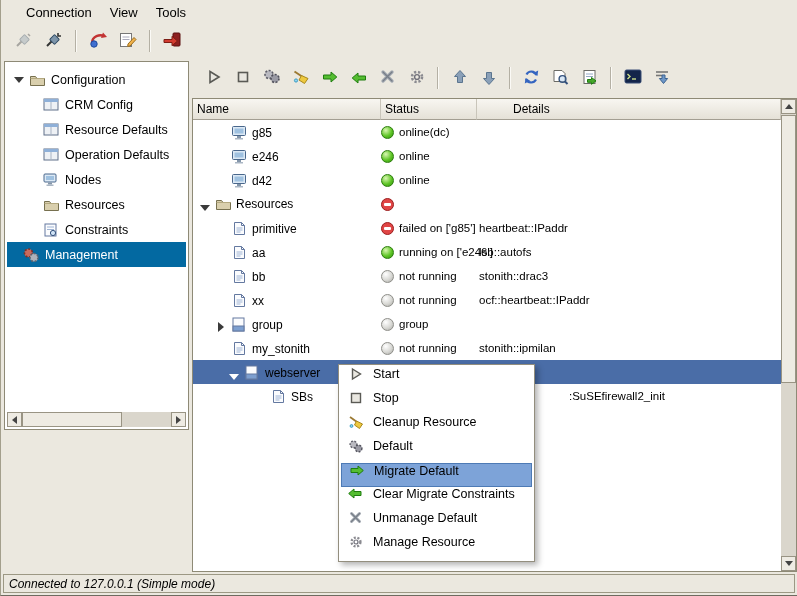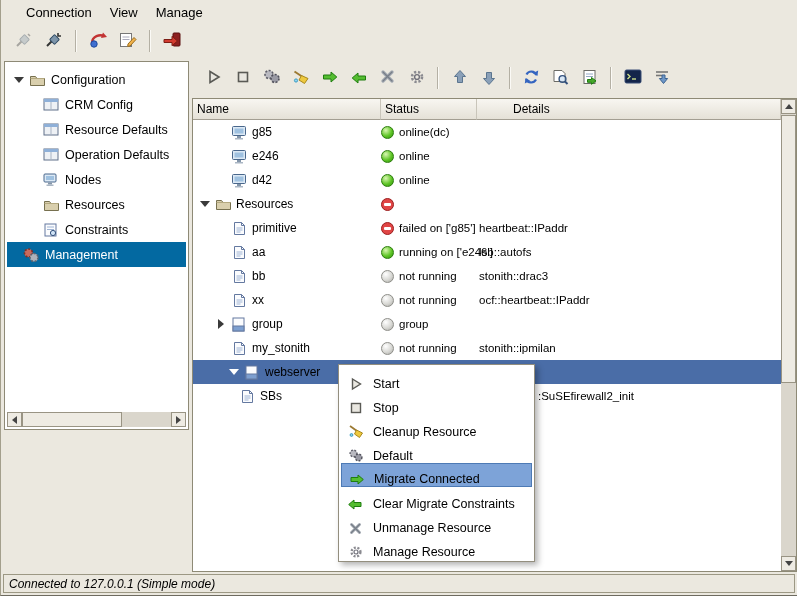--- a/index.html
+++ b/index.html
@@ -65,61 +65,61 @@
   
   .table-frame { position:absolute; left:191px; top:98px; width:605px; height:474px;
                  background:#fff; border:1px solid #8e8a76; }
   .thead { position:absolute; left:0; top:0; right:15px; height:21px; display:flex; }
   .th { background:linear-gradient(#f8f6f1,#e5e1d7); border-right:1px solid #c9c5ba;
         border-bottom:1px solid #a39e92; padding:3px 4px 0 4px; font-size:12px; }
   .th.c1 { width:188px; } .th.c2 { width:96px; } .th.c3 { flex:1; padding-left:36px; }
   .tbody { position:absolute; left:0; top:21px; right:15px; bottom:0; }
   .trow { height:24px; display:flex; align-items:center; white-space:nowrap; }
   .trow.selected { background:#4a6da7; color:#000000;padding-left:13px; }
-  .c-name { width:188px; display:flex; align-items:center; overflow:hidden; flex:none;}
+  .c-name { width:188px; display:flex; align-items:flex-end; overflow:hidden; flex:none;}
   .c-status { width:96px; display:flex; align-items:center; gap:5px; flex:none;
               font-size:11.5px; overflow:visible; }
   .c-details { flex:1; font-size:11.5px; padding-left:2px; }
   .c-details.offset { padding-left:61px; }
-  .ind-a { padding-left:20px; } .ind-0 { padding-left:4px; } .ind-2 { padding-left:28px; }
+  .ind-a { padding-left:20px; } .ind-0 { padding-left:4px; } .ind-2 { padding-left:28px;margin-left:31px; }
   .nicon { width:20px; flex:none; display:flex; justify-content:center; margin-right:3px; }
   .nlabel { font-size:12px; }
 
   .dot { width:13px; height:13px; border-radius:50%; flex:none; position:relative; }
   .dot.green { background:radial-gradient(circle at 35% 30%, #d9f7b1, #5fc527 55%, #2f930c);
                border:1px solid #2c7d0c; }
   .dot.gray  { background:radial-gradient(circle at 35% 30%, #ffffff, #d8d8d4 55%, #a9a9a4);
                border:1px solid #8e8e89; }
   .dot.noentry { background:#e04545; border:1px solid #9c1f1f; }
   .dot.noentry::after { content:''; position:absolute; left:2px; right:2px; top:4px;
                         height:3px; background:#fff; border-radius:1px; }
 
   
   .cmenu { position:absolute; left:337px; top:364px; width:197px; background:#fff;
            border:1px solid #938e7e; box-shadow:3px 3px 6px rgba(0,0,0,.3);
            padding:2px; z-index:10; }
-  .cm-item { height:24px; display:flex; align-items:flex-end; gap:8px; padding:0 5px;
+  .cm-item { height:24px; display:flex; align-items:flex-start; gap:8px; padding:0 5px;
              font-size:12.5px; white-space:nowrap; }
   .cm-item.highlight { background:#7da3d8; border:1px solid #4d7ab5; height:24px; }
   .cm-ic { width:19px; flex:none; display:flex; justify-content:center; }
 
   
   .statusbar { position:absolute; left:2px; right:2px; bottom:2px; height:19px;
                border:1px solid #9c9884; display:flex; align-items:center;
                padding-left:5px; font-size:12px; background:#ebe8df;font-style:italic; }
 </style>
 </head>
 <body>
 
 <div id="window">
 
   <div class="menubar">
     <span class="menu-item">Connection</span>
     <span class="menu-item">View</span>
-    <span class="menu-item">Manage</span>
+    <span class="menu-item">Tools</span>
   </div>
 
   <div class="toolbar">
     <span class="tb">
         <span><svg width="20" height="18" opacity="0.45">
             <path d="M3 15 L8 10" stroke="#555" stroke-width="2"></path>
             <rect x="7" y="5" width="7" height="7" rx="1" transform="rotate(45 10.5 8.5)" fill="#9aaab4" stroke="#556677"></rect>
             <line x1="14" y1="3" x2="16" y2="5" stroke="#555" stroke-width="1.6"></line>
           </svg></span>
       </span>
@@ -651,38 +651,38 @@
           </svg>
         </span>
       <span>Default</span>
     </div>
     <div class="cm-item highlight">
       <span class="cm-ic">
           <svg width="16" height="13">
             <path d="M2 4.5 H9 V2 L14.3 6.5 L9 11 V8.5 H2 Z" fill="#55bd31" stroke="#1f7d0f"></path>
           </svg>
         </span>
-      <span>Migrate Connected</span>
+      <span>Migrate Default</span>
     </div>
     <div class="cm-item">
       <span class="cm-ic flip">
           <svg width="16" height="13">
             <path d="M2 4.5 H9 V2 L14.3 6.5 L9 11 V8.5 H2 Z" fill="#55bd31" stroke="#1f7d0f"></path>
           </svg>
         </span>
       <span>Clear Migrate Constraints</span>
     </div>
     <div class="cm-item">
       <span class="cm-ic">
           <svg width="13" height="13">
             <path d="M2.5 2.5 L10.5 10.5 M10.5 2.5 L2.5 10.5" stroke="#a7adb5" stroke-width="3" stroke-linecap="round"></path>
             <path d="M2.5 2.5 L10.5 10.5 M10.5 2.5 L2.5 10.5" stroke="#777e88" stroke-width="1.2" stroke-linecap="round"></path>
           </svg>
         </span>
-      <span>Unmanage Resource</span>
+      <span>Unmanage Default</span>
     </div>
     <div class="cm-item">
       <span class="cm-ic">
           <svg width="14" height="14">
             <circle cx="7" cy="7" r="4.4" fill="none" stroke="#8a8a90" stroke-width="2.4" stroke-dasharray="2 1.6"></circle>
             <circle cx="7" cy="7" r="2" fill="none" stroke="#70707a" stroke-width="1.2"></circle>
           </svg>
         </span>
       <span>Manage Resource</span>
     </div>

